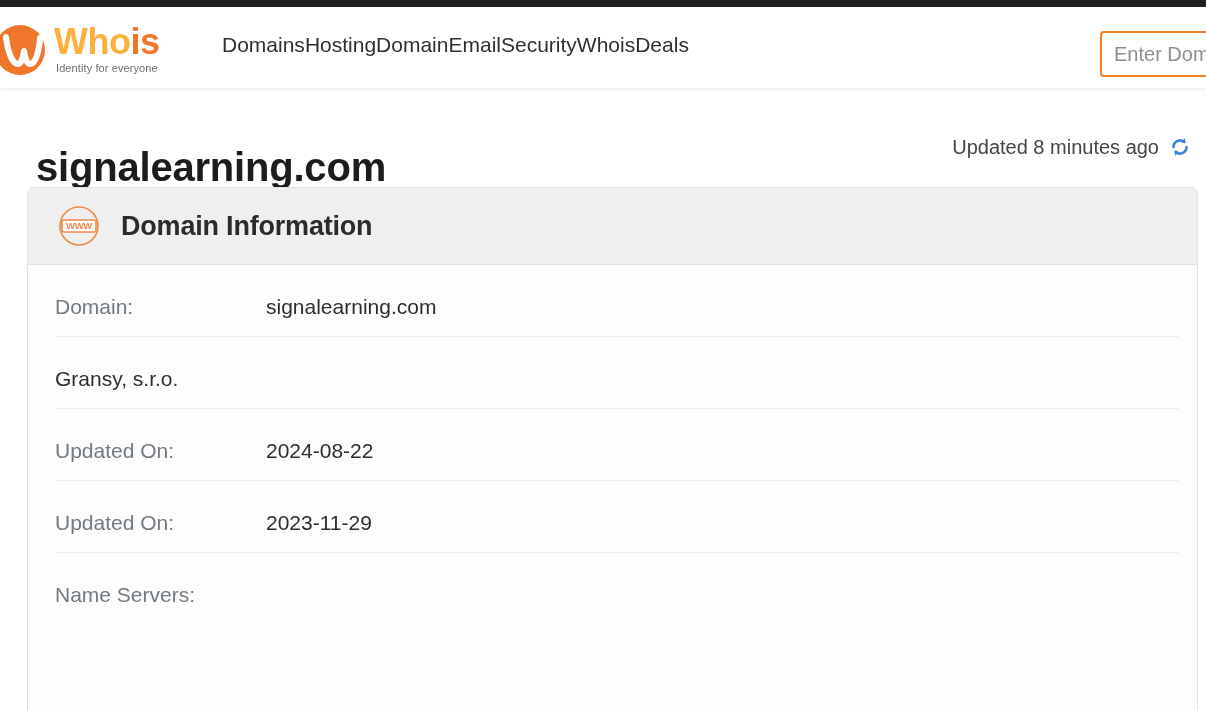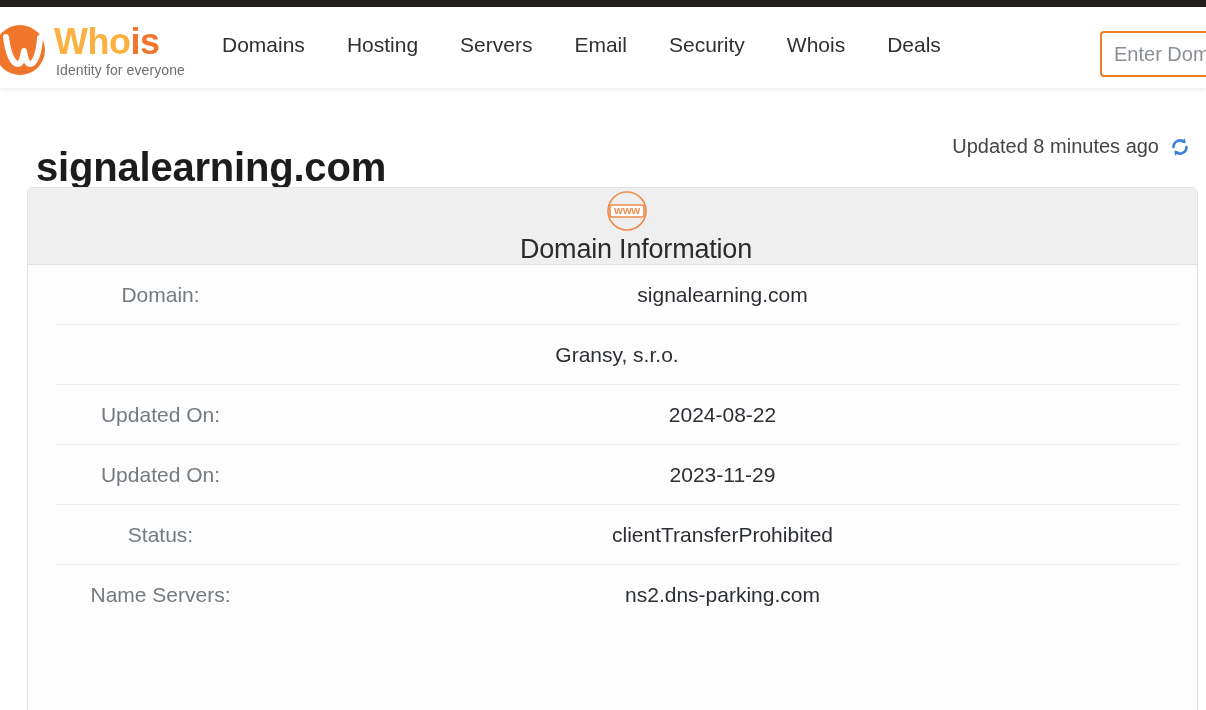--- a/index.html
+++ b/index.html
@@ -58,33 +58,32 @@
     letter-spacing: -0.5px;
     line-height: 42px;
     white-space: nowrap;
   }
   .brand-word .w1 { color: #fbb040; }
   .brand-word .w2 { color: #f0762b; }
   .brand-tag {
     position: absolute;
     left: 64px;
     top: 41px;
-    font-size: 14px;
+    font-size: 11px;
     color: #6e6e6e;
     letter-spacing: 0.1px;
     white-space: nowrap;
   }
 
   .nav {
     position: absolute;
     left: 222px;
     top: 26px;
     display: flex;
     align-items: flex-start;
-    gap: 42px;
   }
   .nav-item {
     font-size: 21px;
     color: #2f3032;
     text-decoration: none;
     white-space: nowrap;
     cursor: pointer;
   }
 
   .search-box {
@@ -121,20 +120,21 @@
     color: #1c1c1c;
     letter-spacing: -0.2px;
     white-space: nowrap;
   }
 
   .updated {
     position: absolute;
     right: 14px;
     top: 135px;
     display: flex;
+    align-items: center;
     gap: 9px;
   }
   .updated-text {
     font-size: 20px;
     color: #454545;
     white-space: nowrap;
   }
   .refresh-icon {
     width: 24px;
     height: 24px;
@@ -156,46 +156,44 @@
     overflow: hidden;
   }
   .card-header {
     height: 77px;
     background: #efefef;
     border-bottom: 1px solid #e2e2e2;
     display: flex;
     align-items: center;
     padding-left: 28px;
     box-sizing: border-box;
-    flex-direction: column;
   }
   .card-header-icon {
     width: 46px;
     height: 46px;
     flex: 0 0 auto;
   }
   .card-header-title {
     margin-left: 19px;
     font-size: 27px;
-    font-weight: normal;
+    font-weight: bold;
     color: #2b2b2b;
     letter-spacing: -0.2px;
   }
 
   .info-list {
     padding: 0 0 0 0;
   }
   .info-row {
     display: flex;
     align-items: flex-start;
     padding: 16px 0 16px 0;
-    margin: 0 18px 0 27px;
+    margin: 12px 18px 0 27px;
     border-bottom: 1px solid #ededed;
     min-height: 27px;
-    text-align: center;
   }
   .info-row:last-child { border-bottom: 0; }
   .info-label {
     flex: 0 0 211px;
     font-size: 21px;
     color: #737b82;
     line-height: 27px;
   }
   .info-value {
     flex: 1 1 auto;
@@ -218,21 +216,21 @@
       <path d="M12 13 C14 30, 19 40, 24 40 C27 40, 29 34, 30 27 C31 34, 33 40, 36 40 C41 40, 45 29, 46 14" fill="none" stroke="#ffffff" stroke-width="6" stroke-linecap="round" stroke-linejoin="round"></path>
       <path d="M30 10 L36 10 L33 26 Z" fill="#ffffff" opacity="0"></path>
     </svg>
     <div class="brand-word"><span class="w1">Who</span><span class="w2">is</span></div>
     <div class="brand-tag">Identity for everyone</div>
   </div>
 
   <nav class="nav">
     <a class="nav-item">Domains</a>
     <a class="nav-item">Hosting</a>
-    <a class="nav-item">Servers</a>
+    <a class="nav-item">Domain</a>
     <a class="nav-item">Email</a>
     <a class="nav-item">Security</a>
     <a class="nav-item">Whois</a>
     <a class="nav-item">Deals</a>
   </nav>
 
   <div class="search-box">
     <input type="text" placeholder="Enter Domain Name" style="">
   </div>
 
@@ -276,26 +274,21 @@
     <div class="info-row">
       <div class="info-label">Updated On:</div>
       <div class="info-value">2024-08-22</div>
     </div>
 
     <div class="info-row">
       <div class="info-label">Updated On:</div>
       <div class="info-value">2023-11-29</div>
     </div>
 
-    <div class="info-row">
-      <div class="info-label">Status:</div>
-      <div class="info-value">clientTransferProhibited</div>
-    </div>
 
     <div class="info-row">
       <div class="info-label">Name Servers:</div>
       <div class="info-value">
-          <span class="ns-line">ns2.dns-parking.com</span>
         </div>
     </div>
 
   </div>
 </section>
 
 </body></html>

